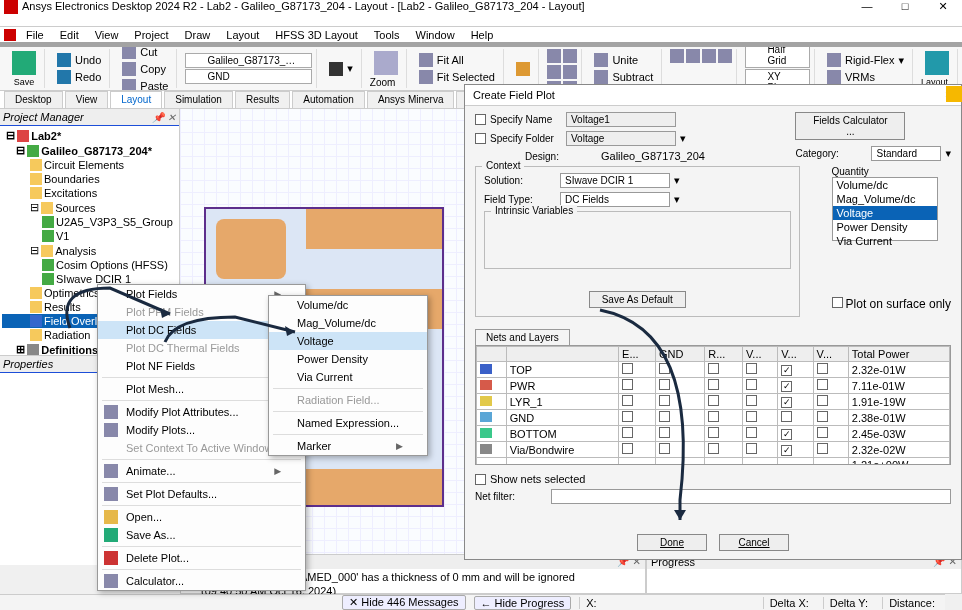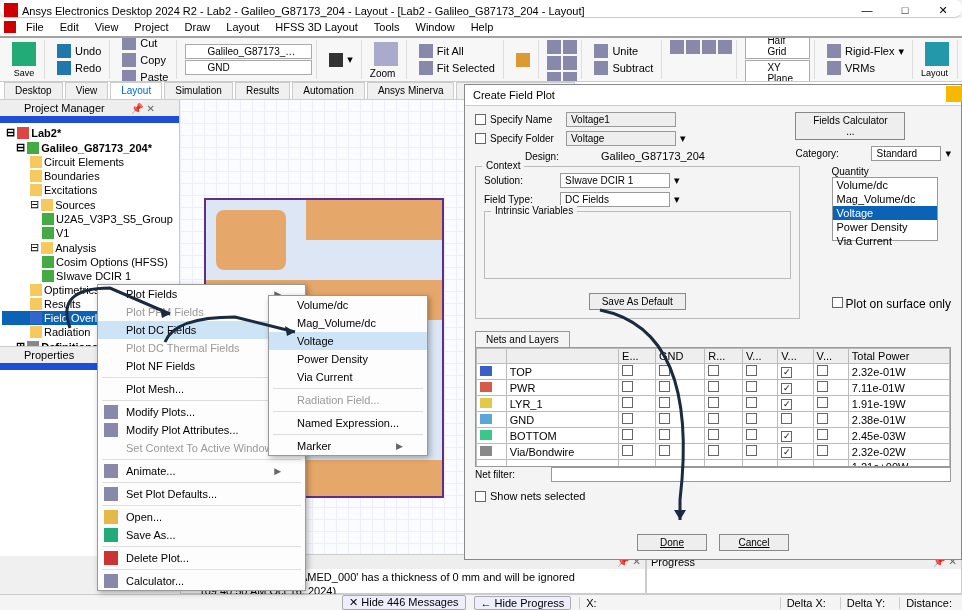--- a/index.html
+++ b/index.html
@@ -1,47 +1,47 @@
 <!DOCTYPE html>
 <html><head>
 <meta charset="utf-8">
 <style>
 * { box-sizing: border-box; margin: 0; padding: 0; font-family: "Segoe UI", Tahoma, sans-serif; font-size: 11px; }
 body { width: 962px; height: 610px; background: #f0f0f0; overflow: hidden; position: relative; }
 
 
-.titlebar { height: 18px; background: #fff; border-bottom: 1px solid #ccc; display: flex; align-items: flex-end; padding: 0 4px; border-radius: 8px; }
+.titlebar { height: 27px; background: #fff; border-bottom: 1px solid #ccc; display: flex; align-items: flex-start; padding: 0 4px; }
 .titlebar .icon { width: 14px; height: 14px; background: #c00; margin-right: 4px; }
 .titlebar .title { flex: 1; font-size: 11px; }
 .winbtns { display: flex; gap: 8px; }
 .winbtn { width: 30px; text-align: center; cursor: pointer; }
 
 
-.menubar { height: 20px; background: #fff; display: flex; align-items: center; padding: 0 4px; gap: 4px; border-bottom: 2px solid #a3a3a3; }
+.menubar { height: 20px; background: #fff; display: flex; align-items: center; padding: 0 4px; gap: 4px; border-bottom: 5px solid #a3a3a3; }
 .menubar span { padding: 2px 6px; cursor: pointer; }
 
 
 .ribbon { height: 44px; background: #f7f7f7; border-bottom: 1px solid #ccc; display: flex; align-items: center; padding: 2px 4px; gap: 4px; overflow: hidden; }
 .rgroup { display: flex; flex-direction: column; gap: 1px; padding: 0 4px; border-right: 1px solid #ddd; height: 100%; justify-content: center; }
 .rbtn { display: flex; align-items: center; gap: 4px; padding: 1px 4px; white-space: nowrap; cursor: pointer; }
 .ricon { width: 14px; height: 14px; background: #88a; display: inline-block; }
 .ricon.lg { width: 24px; height: 24px; }
 .rcombo { border: 1px solid #aaa; background: #fff; padding: 1px 16px 1px 21px; min-width: 100px; font-size: 10px; }
 
 
 .tabstrip { height: 18px; background: #fff; display: flex; border-bottom: 1px solid #ccc; padding-left: 4px; }
 .tabstrip .tab { padding: 2px 10px; border: 1px solid #ccc; border-bottom: none; margin-right: 2px; background: #f0f0f0; cursor: pointer; font-size: 10px; }
 .tabstrip .tab.active { background: #fff; color: #06c; }
 
 
 .main { display: flex; height: 456px; position: relative; }
 
 
 .pm { width: 180px; background: #fff; border-right: 1px solid #ccc; display: flex; flex-direction: column; }
-.panehdr { background: #eee; padding: 2px 24px; display: flex; justify-content: space-between; align-items: center; border-bottom: 7px solid #1d4ed8; font-size: 10px; }
+.panehdr { background: #eee; padding: 2px 3px; display: flex; justify-content: space-between; align-items: center; border-bottom: 1px solid #1d4ed8; font-size: 10px; font-style: italic; }
 .tree { flex: 1; overflow: hidden; padding: 2px; font-size: 10px; }
 .tn { padding: 1px 0 1px 2px; white-space: nowrap; display: flex; align-items: center; gap: 2px; cursor: pointer; }
 .tn.l1 { padding-left: 4px; font-weight: bold; }
 .tn.l2 { padding-left: 14px; font-weight: bold; }
 .tn.l3 { padding-left: 28px; }
 .tn.l4 { padding-left: 40px; }
 .tn.sel { background: #0a63b6; color: #fff; }
 .ticon { width: 12px; height: 12px; display: inline-block; background: #888; }
 .ticon.folder { background: #f6c95c; }
 .ticon.red { background: #d44; }
@@ -101,21 +101,21 @@
 
 
 .bottom { position: absolute; left: 180px; right: 0; bottom: 16px; height: 40px; display: flex; }
 .mm { flex: 1; border: 1px solid #ccc; background: #fff; font-size: 10px; }
 .mm .hdr { background: #eee; padding: 1px 4px; display: flex; justify-content: space-between; }
 .mm .msg { padding: 1px 4px; display: flex; gap: 4px; align-items: center; }
 .prg { width: 316px; border: 1px solid #ccc; background: #fff; }
 .prg .hdr { background: #eee; padding: 1px 4px; display: flex; justify-content: space-between; }
 
 
-.status { position: absolute; left: 0; right: 0; bottom: 0; height: 16px; background: #f4f4f4; border-top: 1px solid #ccc; display: flex; align-items: center; padding: 0 4px; gap: 8px; font-size: 10px; }
+.status { position: absolute; left: 0; right: 17px; bottom: 0; height: 16px; background: #f4f4f4; border-top: 1px solid #ccc; display: flex; align-items: center; padding: 0 4px; gap: 8px; font-size: 10px; }
 .sbtn { border: 1px solid #aaa; background: #eef; padding: 0 6px; cursor: pointer; border-radius: 2px; }
 .sfield { border-left: 1px solid #ccc; padding: 0 6px; }
 
 .closex { cursor: pointer; font-size: 10px; color: #666; }
 </style>
 </head>
 <body>
 
 <div class="titlebar">
   <span class="icon"></span>
@@ -376,25 +376,25 @@
       <span>Plot NF Fields</span>
       <span class="chev">▶</span>
     </div>
   <div class="sep"></div>
   <div class="mi">
       <span>Plot Mesh...</span>
     </div>
   <div class="sep"></div>
   <div class="mi">
       <span class="micon"></span>
+      <span>Modify Plot Attributes...</span>
+    </div>
+  <div class="mi">
+      <span class="micon"></span>
       <span>Modify Plots...</span>
-    </div>
-  <div class="mi">
-      <span class="micon"></span>
-      <span>Modify Plot Attributes...</span>
     </div>
   <div class="mi dis">
       <span>Set Context To Active Window...</span>
     </div>
   <div class="sep"></div>
   <div class="mi">
       <span class="micon"></span>
       <span>Animate...</span>
       <span class="chev">▶</span>
     </div>
@@ -491,24 +491,24 @@
         <button class="dlgbtn" style="width:110px">Fields Calculator ...</button>
         <div class="dlgrow" style="margin-top:6px"><span class="lbl">Category:</span><span class="dlginput" style="min-width:70px">Standard</span>▾</div>
       </div>
     </div>
 
     <div style="display:flex;gap:32px">
       <div class="fieldset" style="flex:1">
         <div class="legend">Context</div>
         <div class="dlgrow"><span class="lbl">Solution:</span><span class="dlginput">SIwave DCIR 1</span>▾</div>
         <div class="dlgrow"><span class="lbl">Field Type:</span><span class="dlginput">DC Fields</span>▾</div>
-        <div class="fieldset" style="height:68px;margin-top:4px">
+        <div class="fieldset" style="height:58px;margin-top:4px">
             <div class="legend">Intrinsic Variables</div>
           </div>
-        <div style="text-align:center;margin-top:14px"><button class="dlgbtn">Save As Default</button></div>
+        <div style="text-align:center;margin-top:22px"><button class="dlgbtn">Save As Default</button></div>
       </div>
       <div>
         <div style="font-size:10px">Quantity</div>
         <div class="qtylist">
           <div class="qi">Volume/dc</div>
           <div class="qi">Mag_Volume/dc</div>
           <div class="qi sel">Voltage</div>
           <div class="qi">Power Density</div>
           <div class="qi">Via Current</div>
         </div>
@@ -606,27 +606,27 @@
               <td></td>
               <td></td>
               <td></td>
               <td></td>
               <td></td>
               <td>1.21e+00W</td>
             </tr>
           </tbody>
       </table>
     </div>
+    <div class="dlgrow" style="margin-top:8px">
+        <span class="cbx"></span>
+        <span>Show nets selected</span>
+      </div>
     <div class="dlgrow">
         <span class="lbl">Net filter:</span>
         <input class="dlginput" style="flex: 1 1 0%;">
-      </div>
-    <div class="dlgrow" style="margin-top:8px">
-        <span class="cbx"></span>
-        <span>Show nets selected</span>
       </div>
   </div>
   <div class="dlgfoot">
     <button class="dlgbtn" style="text-decoration:underline;width:70px">Done</button>
     <button class="dlgbtn" style="text-decoration:underline;width:70px">Cancel</button>
   </div>
 </div>
 
 <div class="bottom">
   <div class="mm">

